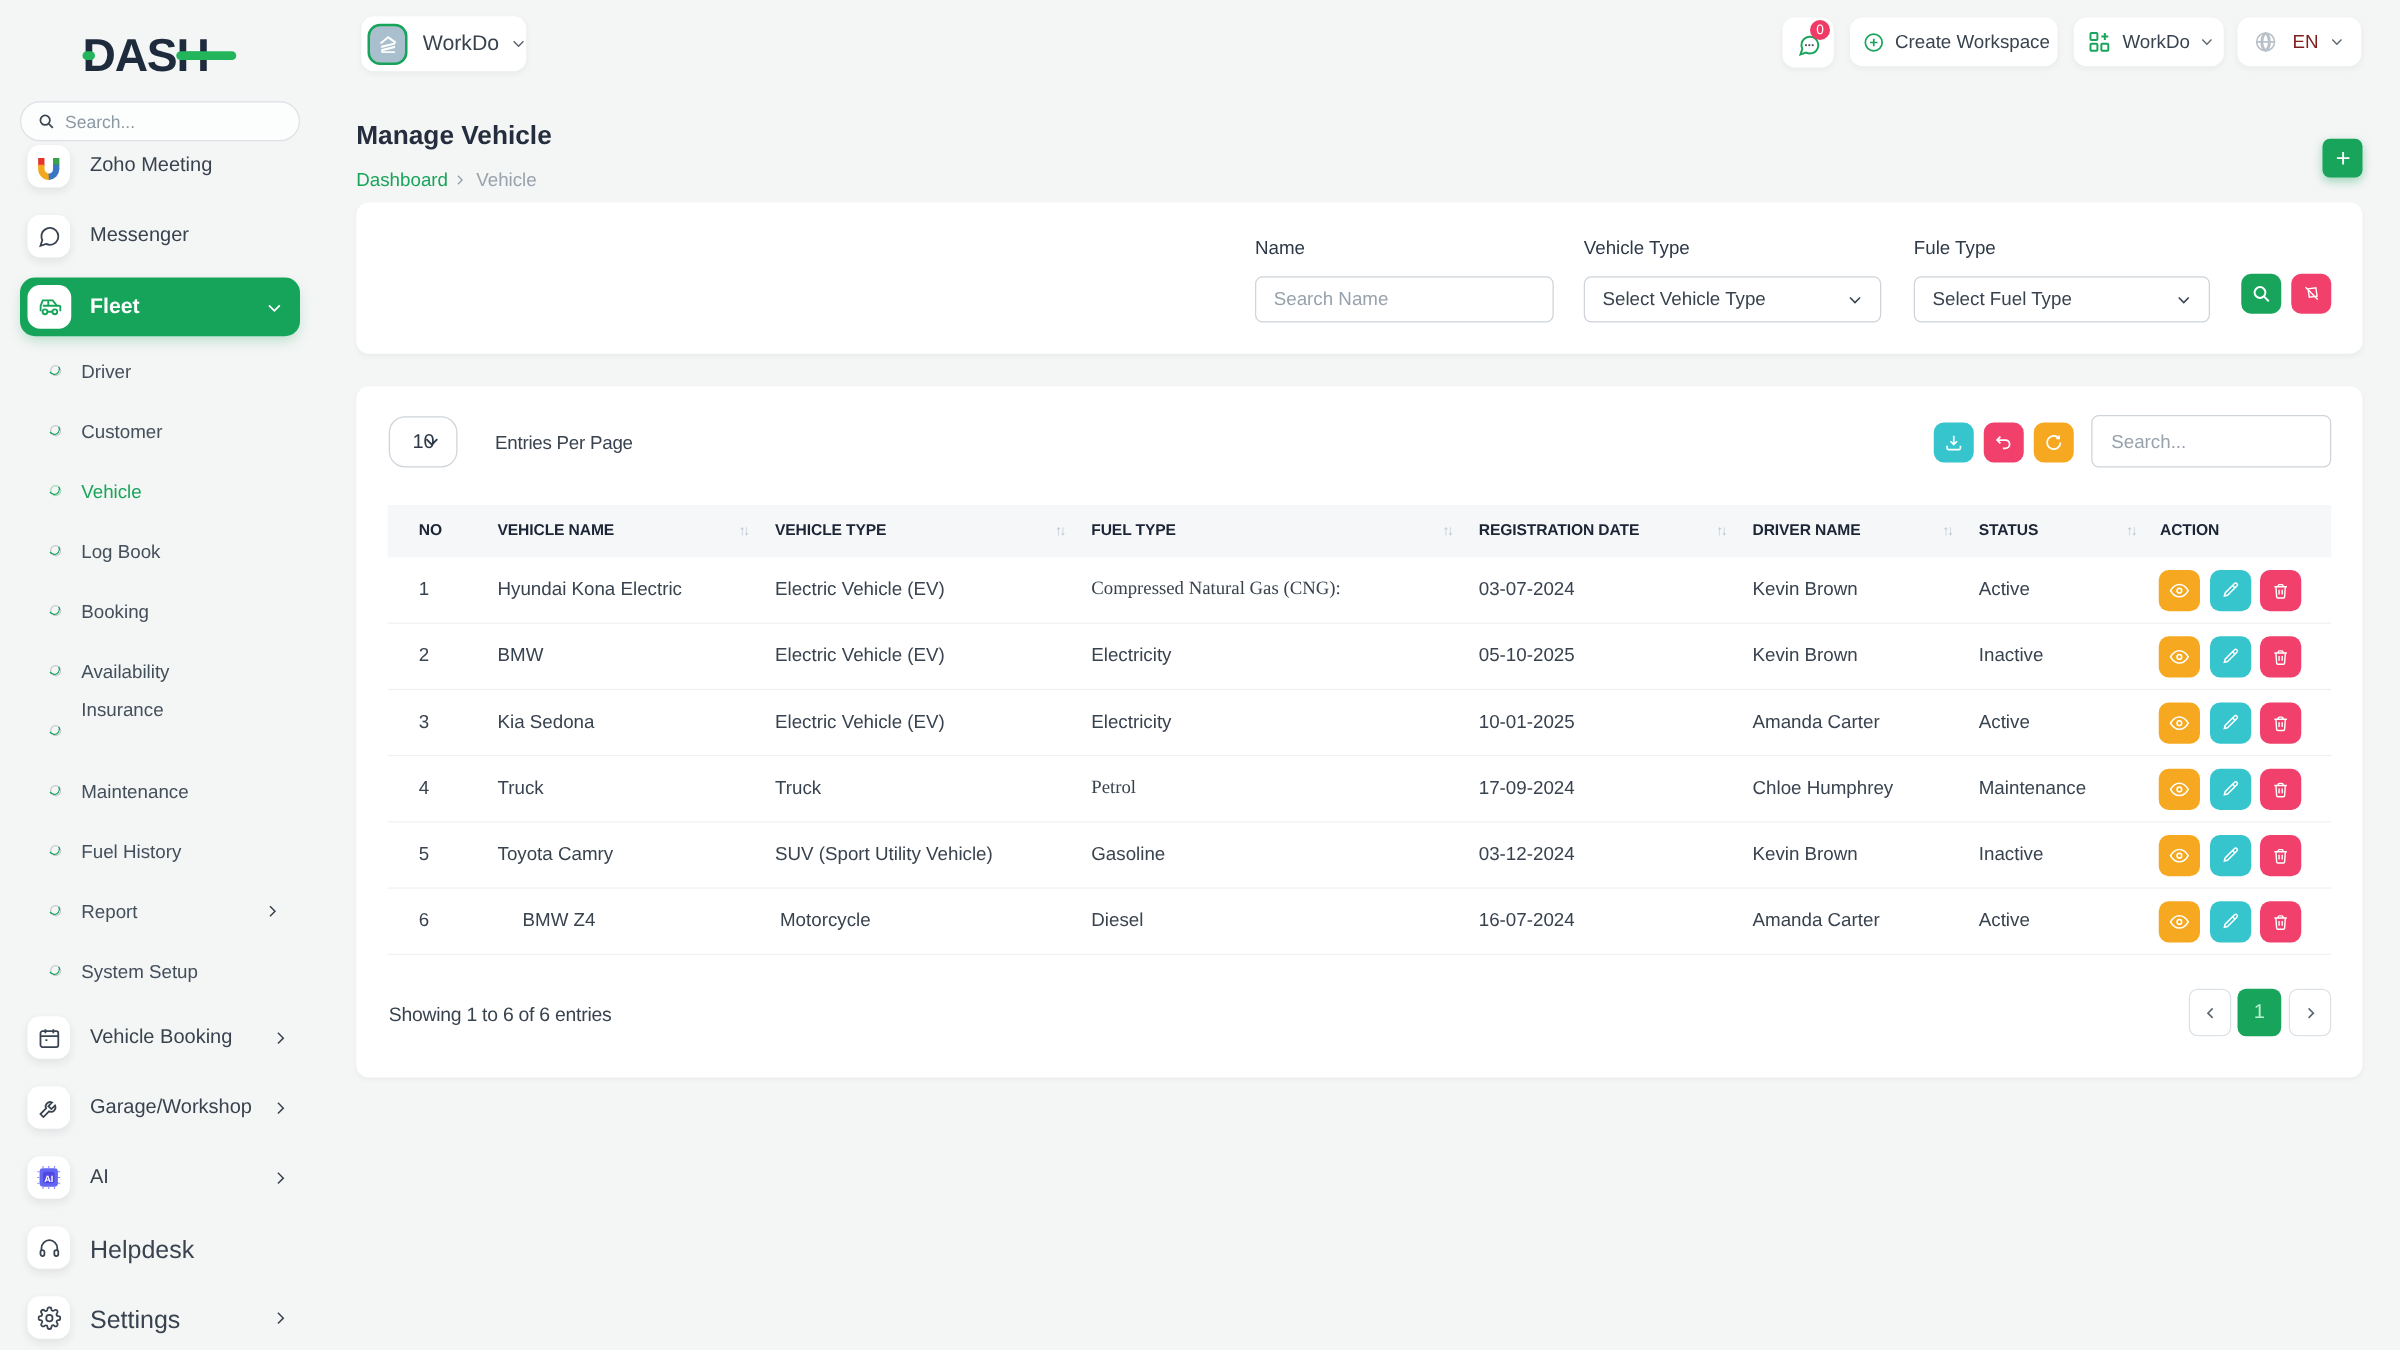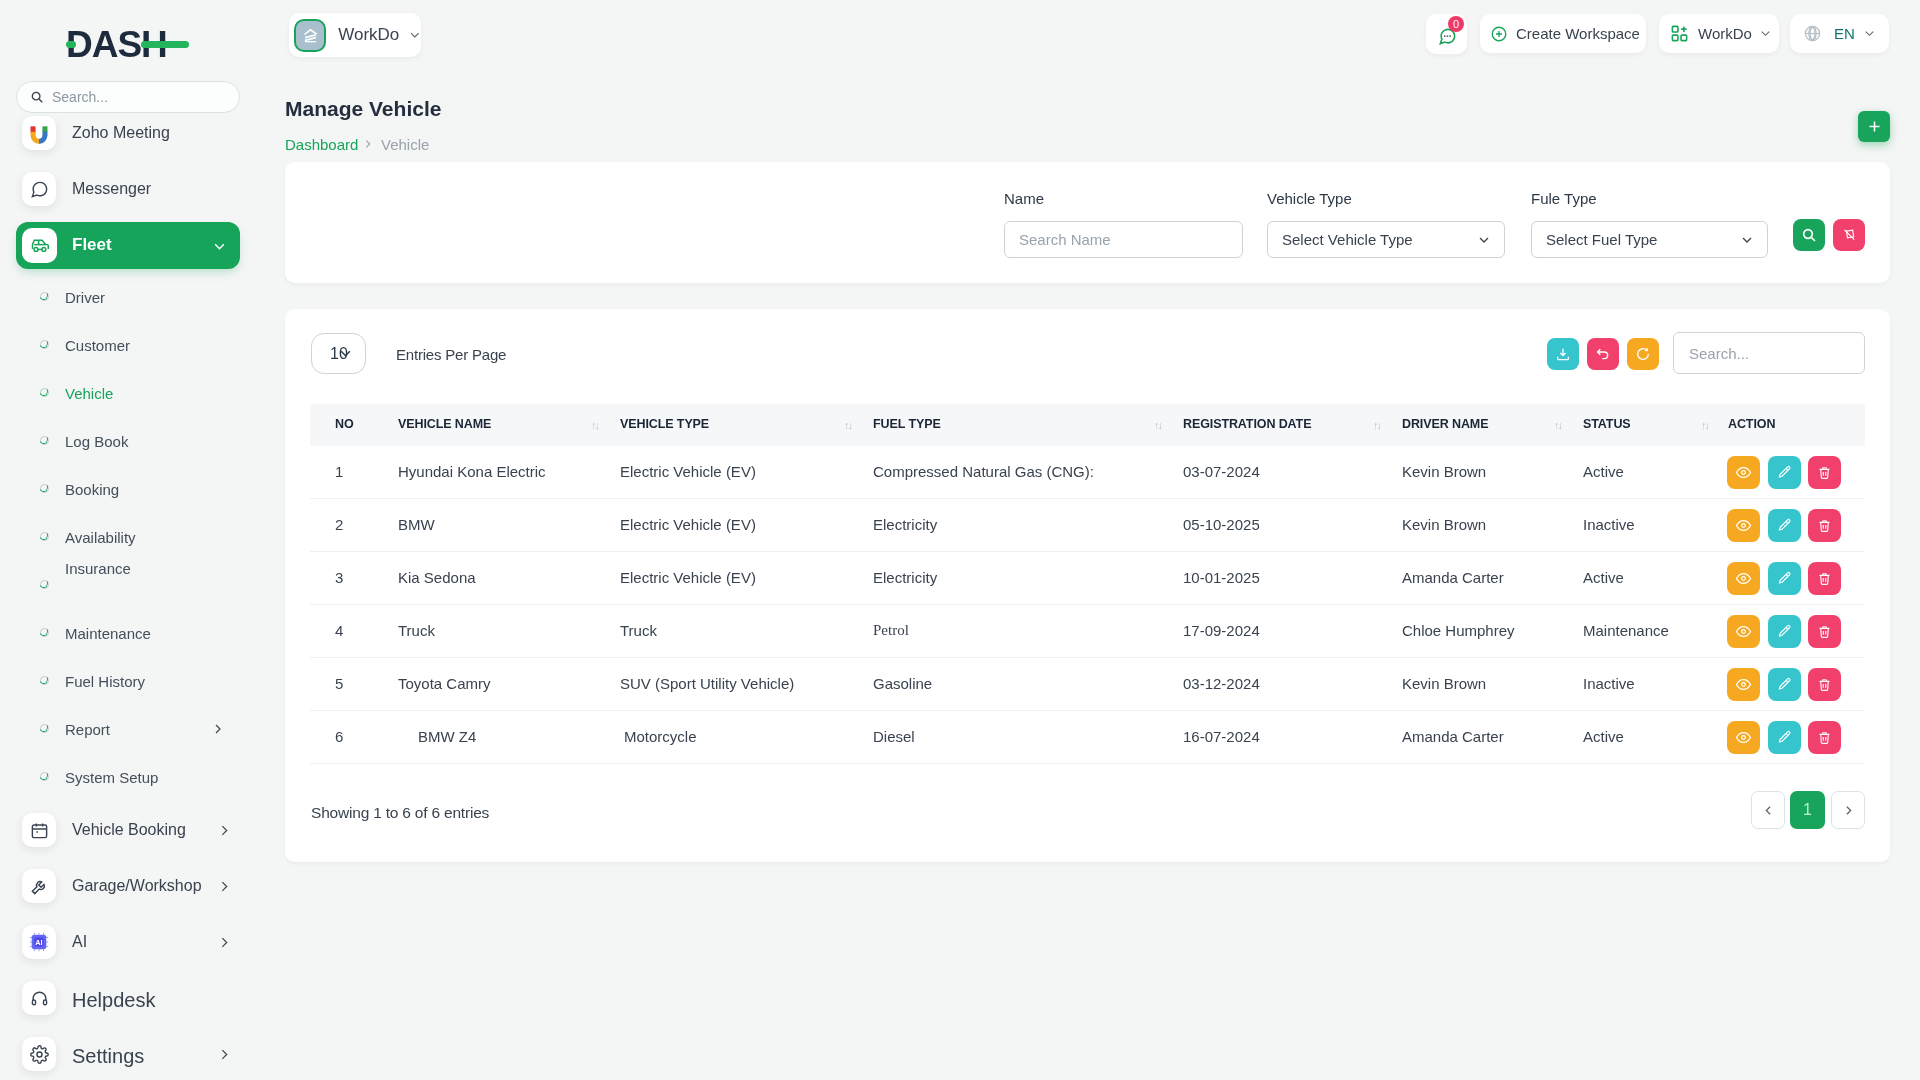--- a/index.html
+++ b/index.html
@@ -205,21 +205,21 @@
     </svg>
 </div>
 
 <div class="hdrbtn" style="left:1790px;top:14px;width:99px;height:39px;">
   <svg style="margin-left:13px;" width="19" height="19" viewBox="0 0 24 24" fill="none" stroke="#b8c0c8" stroke-width="1.6">
       <circle cx="12" cy="12" r="9"></circle>
       <path d="M3 12 h18"></path>
       <path d="M12 3 a14 14 0 0 1 0 18 a14 14 0 0 1 0-18"></path>
       <ellipse cx="12" cy="12" rx="4.5" ry="9"></ellipse>
     </svg>
-  <span style="margin-left:12px;font-size:15px;color:#0f766e;font-weight:500;">EN</span>
+  <span style="margin-left:12px;font-size:15px;color:#7f1d1d;font-weight:500;">EN</span>
   <svg style="margin-left:9px;" width="11" height="11" viewBox="0 0 24 24" fill="none" stroke="#5b6570" stroke-width="2.4">
       <path d="M4 8 l8 8 8-8"></path>
     </svg>
 </div>
 
 <div class="abs" style="left:285px;top:97px;font-size:21px;font-weight:bold;color:#252e3e;">Manage Vehicle</div>
 <div class="abs" style="left:285px;top:136px;font-size:15px;color:#18a45a;">Dashboard</div>
 <svg class="abs" style="left:363px;top:139px;" width="10" height="10" viewBox="0 0 24 24" fill="none" stroke="#99a2ac" stroke-width="2.6">
     <path d="M8 4 l8 8 -8 8"></path>
   </svg>
@@ -313,21 +313,21 @@
     <div class="abs sorticon" style="left:869px;top:110px;">↑↓</div>
     <div class="abs sorticon" style="left:1088px;top:110px;">↑↓</div>
     <div class="abs sorticon" style="left:1269px;top:110px;">↑↓</div>
     <div class="abs sorticon" style="left:1416px;top:110px;">↑↓</div>
   </div>
 
   <div class="row" style="top:137px;">
     <div class="cell" style="left:25px;">1</div>
     <div class="cell" style="left:88px;">Hyundai Kona Electric</div>
     <div class="cell" style="left:310px;">Electric Vehicle (EV)</div>
-    <div class="cell" style="left:563px;">Compressed Natural Gas (CNG):</div>
+    <div class="cell" style="left:563px;font-family:Liberation Serif, serif;">Compressed Natural Gas (CNG):</div>
     <div class="cell" style="left:873px;">03-07-2024</div>
     <div class="cell" style="left:1092px;">Kevin Brown</div>
     <div class="cell" style="left:1273px;">Active</div>
     <div class="acb" style="left:1417px;background:#f6a821;">
         <svg width="17" height="17" viewBox="0 0 24 24" fill="none" stroke="#fff" stroke-width="1.8">
           <path d="M2 12 c2.5-4.5 6-7 10-7 s7.5 2.5 10 7 c-2.5 4.5-6 7-10 7 s-7.5-2.5-10-7z"></path>
           <circle cx="12" cy="12" r="2.6"></circle>
         </svg>
       </div>
     <div class="acb" style="left:1458px;background:#36c4cd;">

